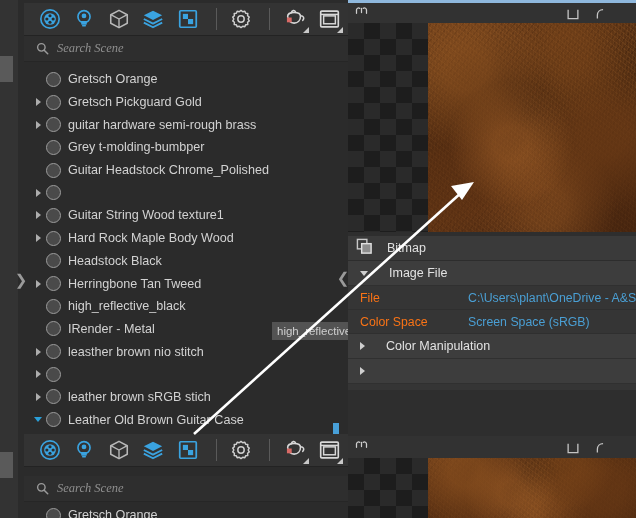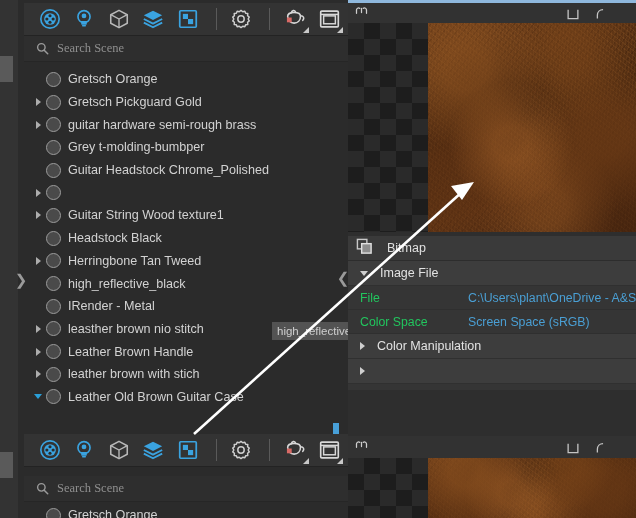--- a/index.html
+++ b/index.html
@@ -55,21 +55,21 @@
 
   
   .search-row {
     background:#2e2e2e;
     display:flex; align-items:center;
     padding-left:12px;
     border-bottom:1px solid #262626;
   }
   .search-ico { margin-right:8px; display:flex; }
   .search-ph {
-    color:#8f8f8f; font-size:12.5px;
+    color:#8f8f8f; font-style:italic; font-size:12.5px;
     font-family:"Liberation Serif", serif;
   }
 
   
   .scene-list { background:#2b2b2b; overflow:hidden; }
   .mat-row {
     height:22.7px; display:flex; align-items:center;
     padding-left:6px; position:relative;
   }
   .tw {
@@ -152,29 +152,29 @@
   .prop-title .lbl {
     color:#e0e0e0; font-size:12.5px; margin-left:14px;
     font-family:"Liberation Sans", sans-serif;
   }
   .prop-section {
     display:flex; align-items:center; height:25px;
     background:#3d3d3d; padding-left:12px;
     border-bottom:1px solid #303030;
   }
   .prop-section .lbl {
-    color:#e2e2e2; font-size:12.5px; margin-left:12px;
+    color:#e2e2e2; font-size:12.5px; margin-left:21px;
     font-family:"Liberation Sans", sans-serif;
   }
   .prop-row {
     display:flex; align-items:center; height:24px;
     background:#353535; padding-left:12px;
     border-bottom:1px solid #2f2f2f;
   }
-  .prop-key { color:#22c55e; font-size:12.3px; width:108px; flex:0 0 108px; }
+  .prop-key { color:#f97316; font-size:12.3px; width:108px; flex:0 0 108px; }
   .prop-val {
     color:#4a9fd4; font-size:12.3px; white-space:nowrap; overflow:hidden;
   }
   .tri-r-g {
     width:0;height:0;
     border-top:4px solid transparent;
     border-bottom:4px solid transparent;
     border-left:5.5px solid #cfcfcf;
   }
   .tri-d-g {
@@ -328,20 +328,27 @@
         <div class="sph"></div>
       </div>
       <div class="mat-row">
         <div class="tw">
           <div class="tri-r"></div>
         </div>
         <div class="sph"></div>
         <span class="mat-label">Guitar String Wood texture1</span>
       </div>
       <div class="mat-row">
+        <div class="tw">
+          <div class="tri-r"></div>
+        </div>
+        <div class="sph"></div>
+        <span class="mat-label">Hard Rock Maple Body Wood</span>
+      </div>
+      <div class="mat-row">
         <div class="tw"></div>
         <div class="sph"></div>
         <span class="mat-label">Headstock Black</span>
       </div>
       <div class="mat-row">
         <div class="tw">
           <div class="tri-r"></div>
         </div>
         <div class="sph"></div>
         <span class="mat-label">Herringbone Tan Tweed</span>
@@ -361,28 +368,27 @@
           <div class="tri-r"></div>
         </div>
         <div class="sph"></div>
         <span class="mat-label">leasther brown nio stitch</span>
       </div>
       <div class="mat-row">
         <div class="tw">
           <div class="tri-r"></div>
         </div>
         <div class="sph"></div>
-        <span class="mat-label">Leather Brown Handle</span>
-      </div>
-      <div class="mat-row">
-        <div class="tw">
-          <div class="tri-r"></div>
-        </div>
-        <div class="sph"></div>
-        <span class="mat-label">leather brown with stich</span>
+      </div>
+      <div class="mat-row">
+        <div class="tw">
+          <div class="tri-r"></div>
+        </div>
+        <div class="sph"></div>
+        <span class="mat-label">leather brown sRGB stich</span>
       </div>
       <div class="mat-row">
         <div class="tw">
           <div class="tri-d"></div>
         </div>
         <div class="sph"></div>
         <span class="mat-label">Leather Old Brown Guitar Case</span>
       </div>
       <div class="child-row"></div>
     </div>

